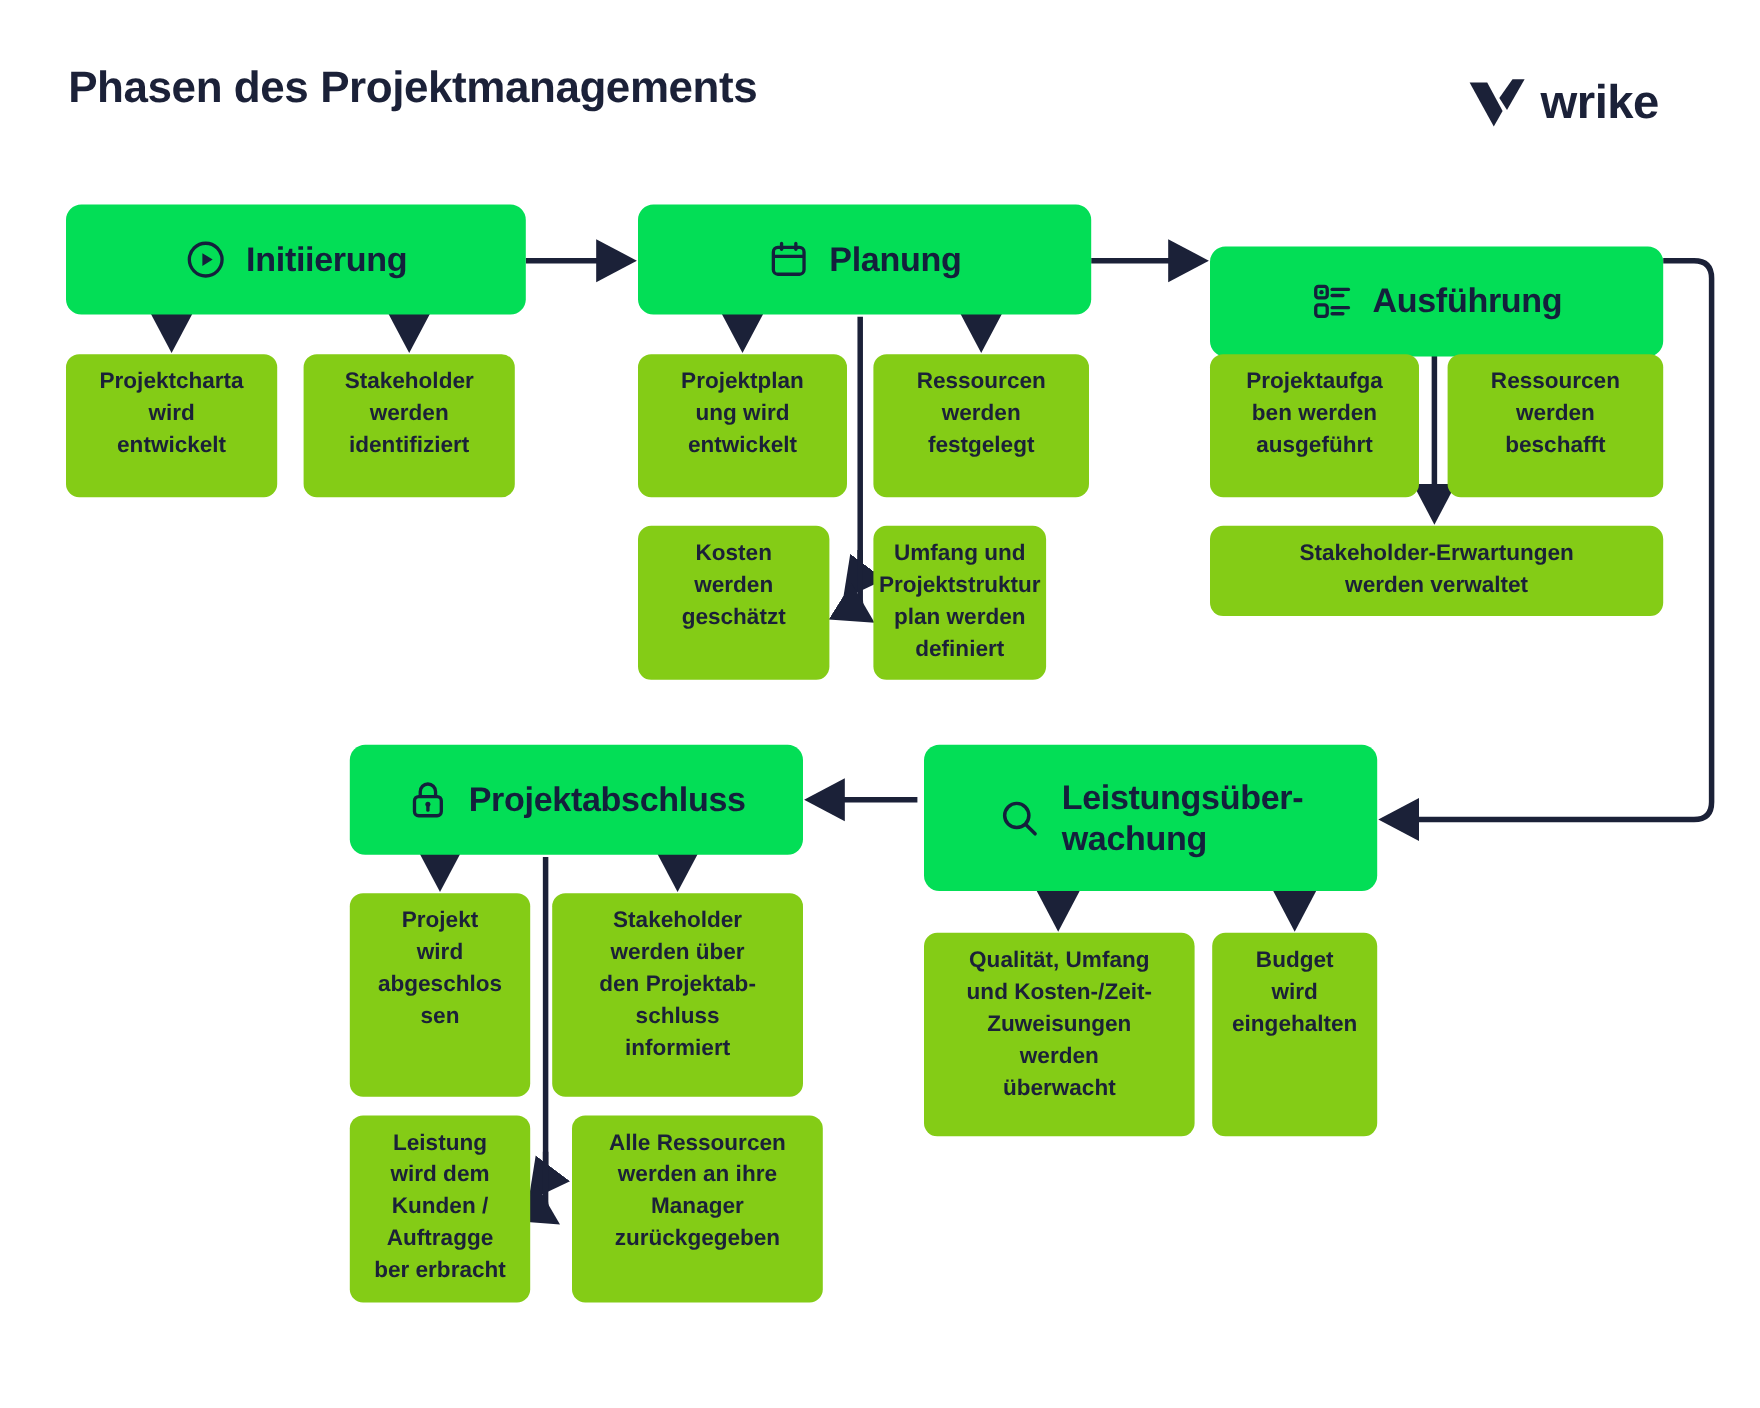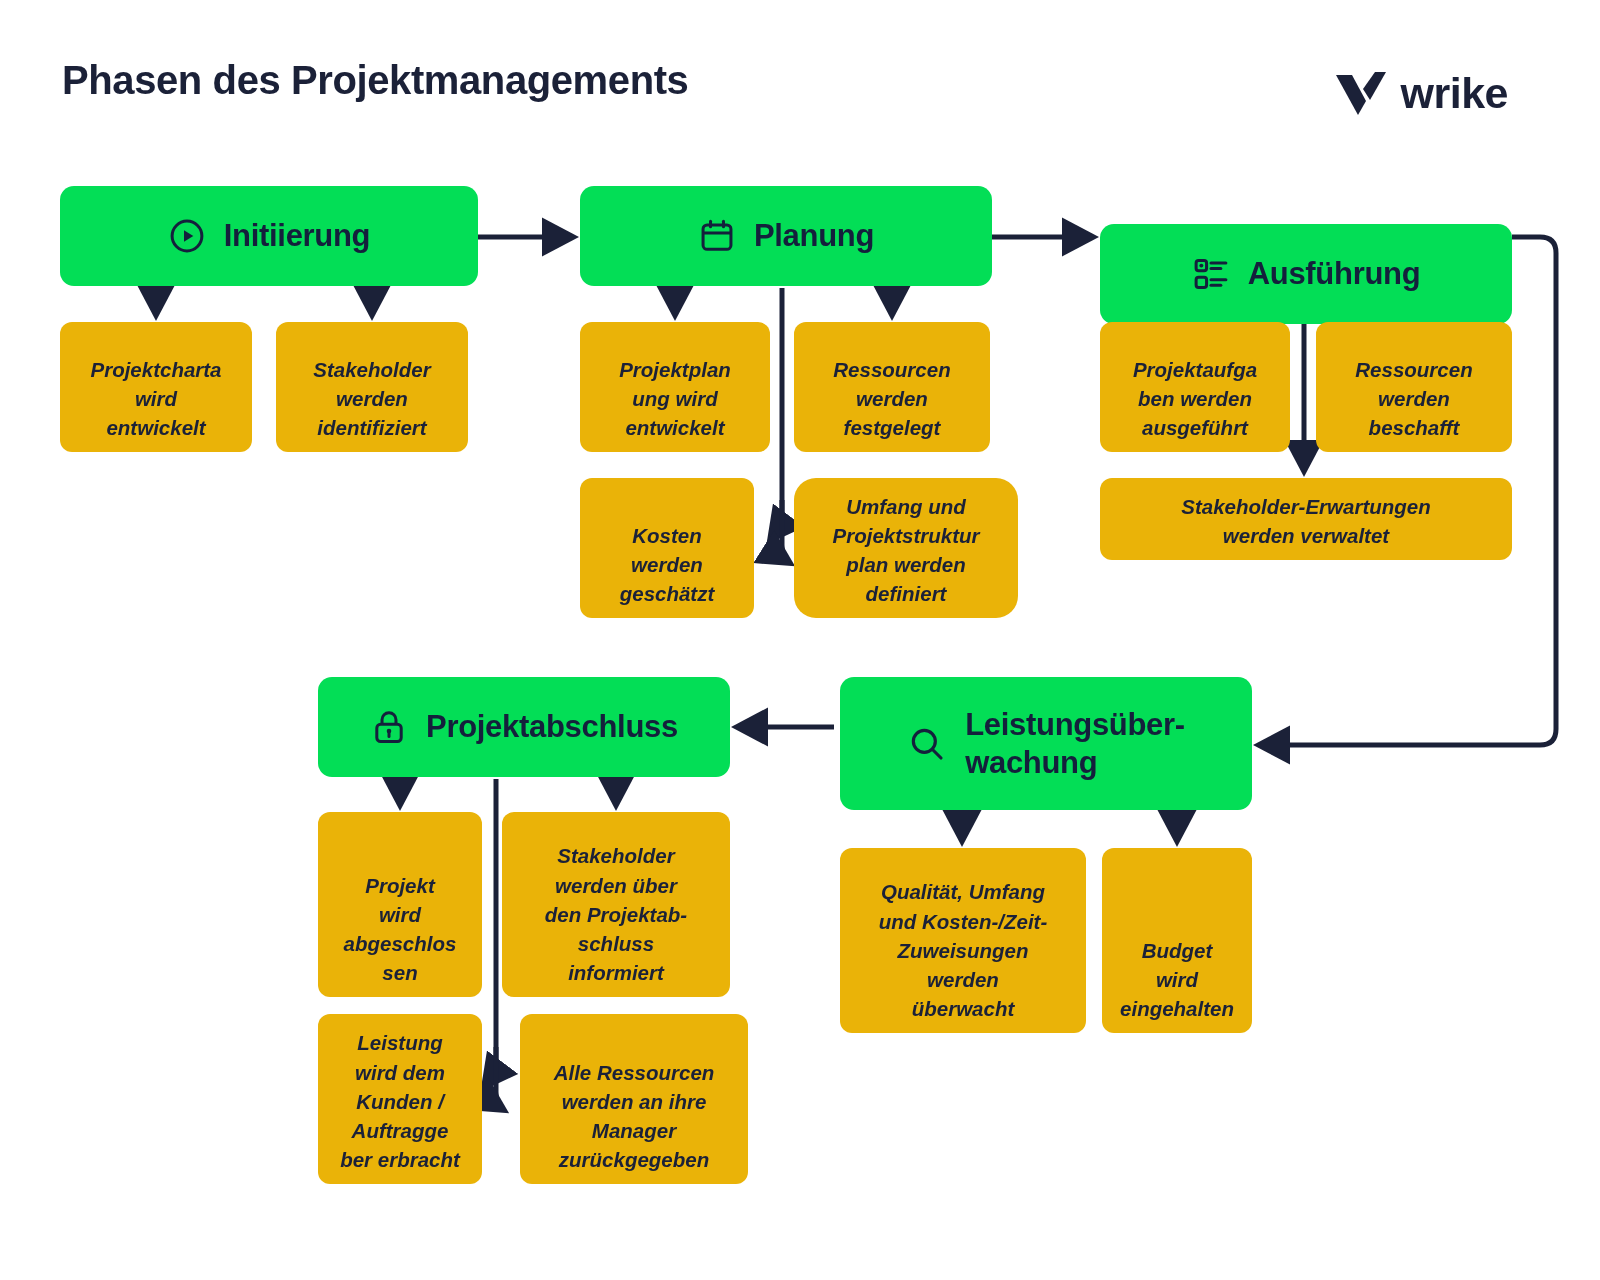--- a/index.html
+++ b/index.html
@@ -44,26 +44,25 @@
   .phase .ph-icon{flex:0 0 auto;display:block;}
   .phase .ph-label{
     font-size:31px;font-weight:bold;color:#14203c;
     letter-spacing:-0.3px;line-height:1.22;text-align:left;
     white-space:pre-line;
   }
 
   
   .detail{
     position:absolute;
-    background:#eab308;
+    background:#84cc16;
     border-radius:12px;
-    display:flex;align-items:flex-end;justify-content:center;
+    display:flex;align-items:flex-start;justify-content:center;
     box-sizing:border-box;
     padding:10px 12px;
-    font-style:italic;
   }
   .detail .dt-label{
     font-size:20.5px;font-weight:bold;color:#1b2138;
     line-height:1.42;text-align:center;white-space:pre-line;
   }
 </style>
 </head>
 <body>
 
 <div id="stage">
@@ -154,21 +153,21 @@
   <div class="detail" style="left:794px;top:322px;width:196px;height:130px;">
     <span class="dt-label">Ressourcen
 werden
 festgelegt</span>
   </div>
   <div class="detail" style="left:580px;top:478px;width:174px;height:140px;">
     <span class="dt-label">Kosten
 werden
 geschätzt</span>
   </div>
-  <div class="detail" style="left:794px;top:478px;width:224px;height:140px;border-radius:22px;">
+  <div class="detail" style="left:794px;top:478px;width:157px;height:140px;">
     <span class="dt-label">Umfang und
 Projektstruktur
 plan werden
 definiert</span>
   </div>
 
   <div class="phase" style="left:1100px;top:186px;width:412px;height:100px;margin-top:38px;">
     <svg class="ph-icon" width="38" height="38" viewBox="0 0 24 24">
       <rect x="2.6" y="3.4" width="6.6" height="6.6" rx="1.6" fill="none" stroke="#14203c" stroke-width="1.9"></rect>
       <circle cx="5.9" cy="6.7" r="1.25" fill="#14203c"></circle>

